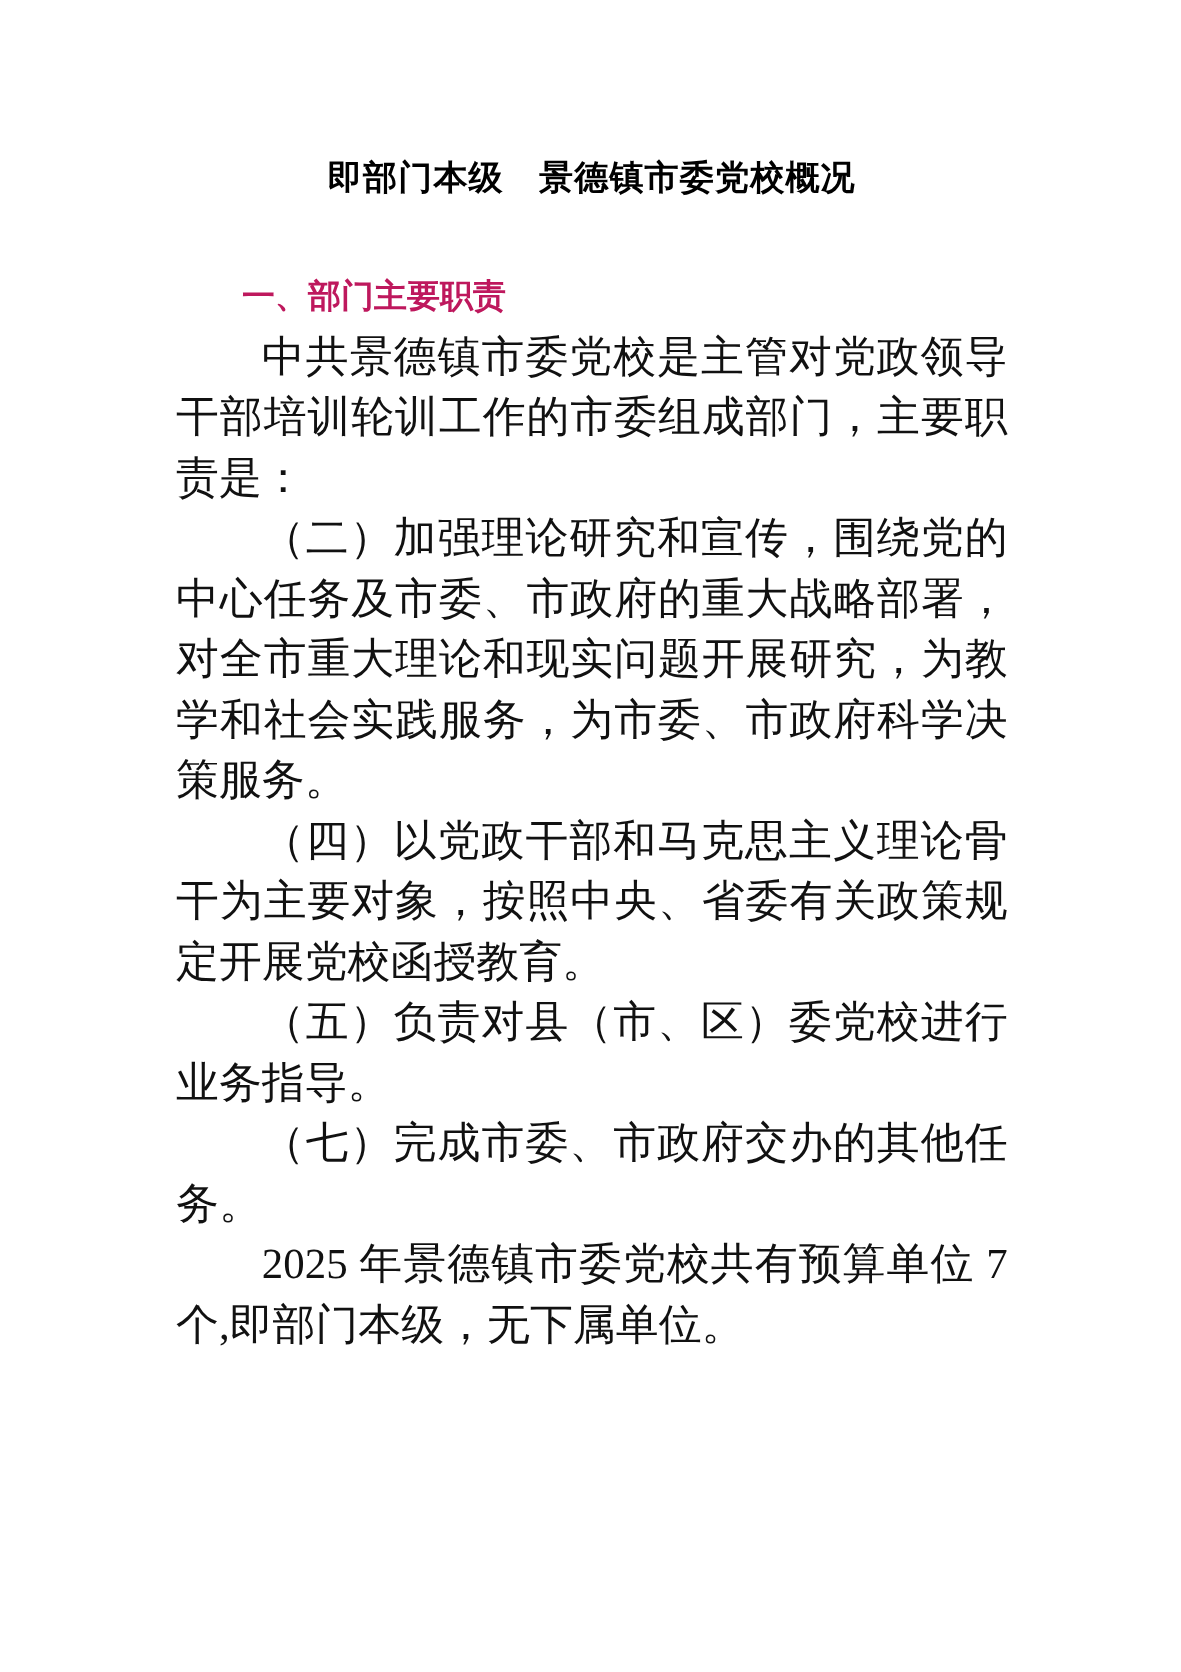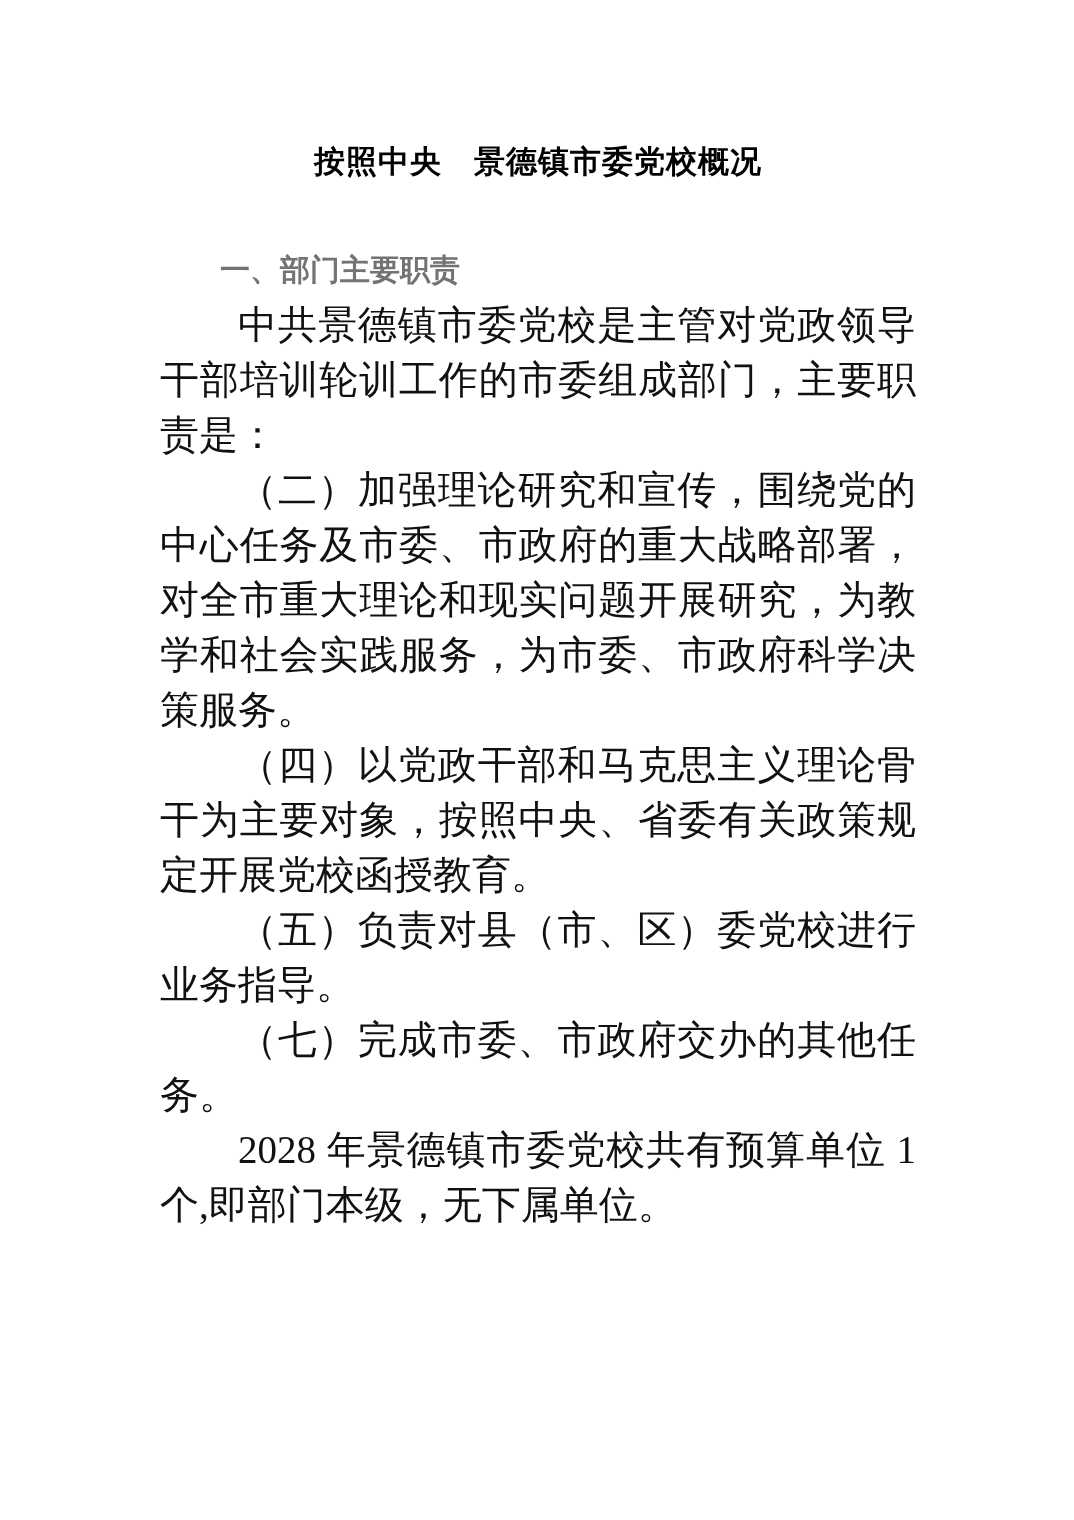--- a/index.html
+++ b/index.html
@@ -30,40 +30,40 @@
     letter-spacing: 1px;
     color: #000000;
   }
   .section-heading {
     margin: 0;
     font-family: "Liberation Sans", "DejaVu Sans", sans-serif;
     font-size: 30px;
     line-height: 55px;
     font-weight: 700;
     text-indent: 2em;
-    color: #737373;
+    color: #be185d;
   }
   .para {
     margin: 0;
     font-family: "Liberation Serif", "DejaVu Serif", serif;
     font-size: 39px;
     line-height: 55px;
     font-weight: 400;
     text-indent: 2em;
     text-align: justify;
     color: #111111;
   }
 </style>
 </head>
 <body style="background: rgb(255, 255, 255); color: rgb(0, 0, 0);">
 
 <main class="page">
-  <h1 class="doc-title">按照中央　景德镇市委党校概况</h1>
+  <h1 class="doc-title">即部门本级　景德镇市委党校概况</h1>
   <div>
       <h2 class="section-heading">一、部门主要职责</h2>
       <p class="para">中共景德镇市委党校是主管对党政领导干部培训轮训工作的市委组成部门，主要职责是：</p>
       <p class="para">（二）加强理论研究和宣传，围绕党的中心任务及市委、市政府的重大战略部署，对全市重大理论和现实问题开展研究，为教学和社会实践服务，为市委、市政府科学决策服务。</p>
       <p class="para">（四）以党政干部和马克思主义理论骨干为主要对象，按照中央、省委有关政策规定开展党校函授教育。</p>
       <p class="para">（五）负责对县（市、区）委党校进行业务指导。</p>
       <p class="para">（七）完成市委、市政府交办的其他任务。</p>
-      <p class="para">2028 年景德镇市委党校共有预算单位 1 个,即部门本级，无下属单位。</p>
+      <p class="para">2025 年景德镇市委党校共有预算单位 7 个,即部门本级，无下属单位。</p>
     </div>
 </main>
 
 </body></html>

